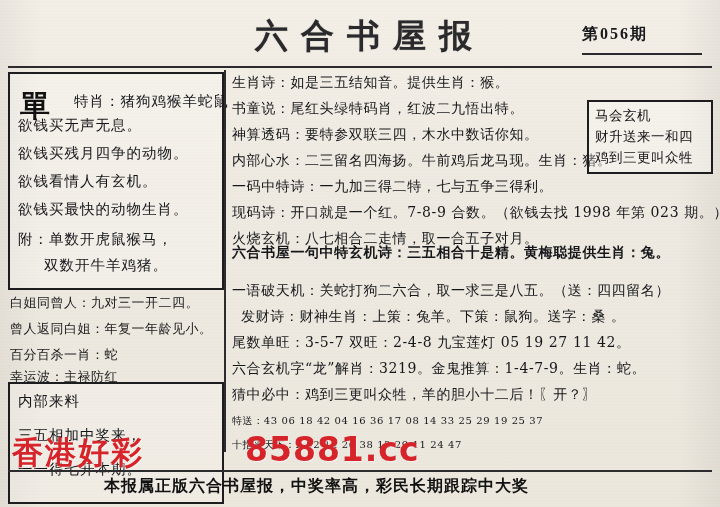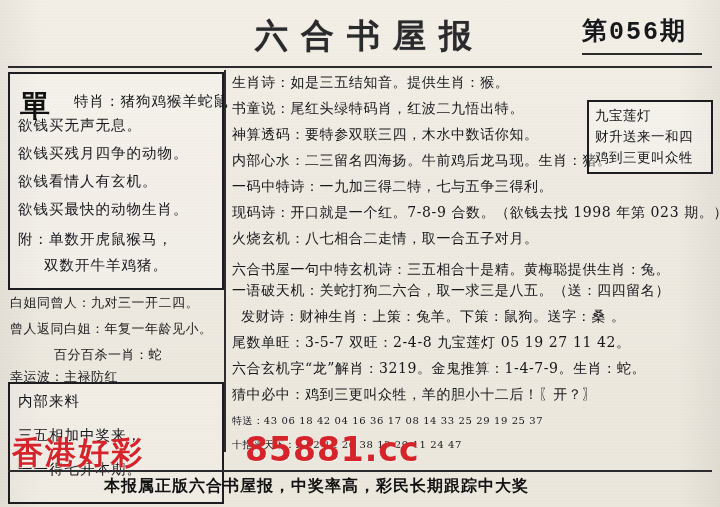--- a/index.html
+++ b/index.html
@@ -21,23 +21,23 @@
   }
   .title{
     position:absolute;left:255px;top:8px;
     font-family:"DejaVu Serif","Liberation Serif",serif;
     font-size:33px;font-weight:700;letter-spacing:13px;
     color:#2a2a2c;
     text-shadow:0 0 1px rgba(0,0,0,.35);
     white-space:nowrap;
   }
   .issue{
-    position:absolute;left:582px;top:8px;
-    font-family:Liberation Mono, monospace;
-    font-size:25px;font-weight:700;letter-spacing:2px;color:#17181b;
+    position:absolute;left:582px;top:18px;
+    font-family:Liberation Serif, serif;
+    font-size:16px;font-weight:700;letter-spacing:2px;color:#17181b;
     white-space:nowrap;
   }
   .issue-underline{
     position:absolute;left:582px;top:47px;width:120px;height:2px;background:#2b2b2d;
   }
   .rule-top{
     position:absolute;left:8px;top:66px;width:704px;height:2px;background:#2c2c2e;
   }
   
   .left{
@@ -142,52 +142,52 @@
       <div class="tx-line" style="left:8px;top:70px;">欲钱买残月四争的动物。</div>
       <div class="tx-line" style="left:8px;top:98px;">欲钱看情人有玄机。</div>
       <div class="tx-line" style="left:8px;top:126px;">欲钱买最快的动物生肖。</div>
       <div class="tx-line" style="left:8px;top:156px;">附：单数开虎鼠猴马，</div>
       <div class="tx-line" style="left:34px;top:182px;">双数开牛羊鸡猪。</div>
     </div>
 
     <div class="left-mid">
       <div class="tx-sm" style="left:2px;top:0px;">白姐同曾人：九对三一开二四。</div>
       <div class="tx-sm" style="left:2px;top:26px;">曾人返同白姐：年复一年龄见小。</div>
-      <div class="tx-sm" style="left:2px;top:52px;margin-left:44px;">百分百杀一肖：蛇</div>
+      <div class="tx-sm" style="left:2px;top:52px;">百分百杀一肖：蛇</div>
       <div class="tx-sm" style="left:2px;top:74px;">幸运波：主禄防红</div>
     </div>
 
     <div class="box-b">
       <div class="tx-line" style="left:8px;top:8px;text-align:center;">内部来料</div>
       <div class="tx-line" style="left:8px;top:42px;">三五相加中奖来，</div>
       <div class="tx-line" style="left:8px;top:76px;">一一得七开本期。</div>
     </div>
   </div>
 
   <div class="vrule"></div>
 
   <div class="right">
     <div class="r-line" style="top:0px;">生肖诗：如是三五结知音。提供生肖：猴。</div>
     <div class="r-line" style="top:26px;">书童说：尾红头绿特码肖，红波二九悟出特。</div>
     <div class="r-line" style="top:52px;">神算透码：要特参双联三四，木水中数话你知。</div>
     <div class="r-line" style="top:78px;">内部心水：二三留名四海扬。牛前鸡后龙马现。生肖：猪。</div>
     <div class="r-line" style="top:104px;">一码中特诗：一九加三得二特，七与五争三得利。</div>
     <div class="r-line" style="top:130px;">现码诗：开口就是一个红。7-8-9 合数。（欲钱去找 1998 年第 023 期。）</div>
     <div class="r-line" style="top:156px;">火烧玄机：八七相合二走情，取一合五子对月。</div>
-    <div class="r-line" style="top:187px;">六合书屋一句中特玄机诗：三五相合十是精。黄梅聪提供生肖：兔。</div>
+    <div class="r-line" style="top:170px;font-weight:bold;">六合书屋一句中特玄机诗：三五相合十是精。黄梅聪提供生肖：兔。</div>
     <div class="r-line" style="top:208px;">一语破天机：关蛇打狗二六合，取一求三是八五。（送：四四留名）</div>
     <div class="r-line" style="top:234px;margin-left:9px;">发财诗：财神生肖：上策：兔羊。下策：鼠狗。送字：桑 。</div>
     <div class="r-line" style="top:260px;">尾数单旺：3-5-7 双旺：2-4-8 九宝莲灯 05 19 27 11 42。</div>
     <div class="r-line" style="top:286px;">六合玄机字“龙”解肖：3219。金鬼推算：1-4-7-9。生肖：蛇。</div>
     <div class="r-line" style="top:312px;">猜中必中：鸡到三更叫众牲，羊的胆小十二后！〖开？〗</div>
     <div class="r-line small" style="top:340px;">特送：43 06 18 42 04 16 36 17 08 14 33 25 29 19 25 37</div>
     <div class="r-line small" style="top:364px;">十指平天下：2 02 14 26 38 13 29 11 24 47</div>
 
     <div class="note-box">
-      <div class="note-line" style="top:5px;">九宝莲灯</div>
+      <div class="note-line" style="top:5px;">马会玄机</div>
       <div class="note-line" style="top:26px;">财升送来一和四</div>
       <div class="note-line" style="top:47px;">鸡到三更叫众牲</div>
     </div>
   </div>
 
   <div class="wm">香港好彩</div>
   <div class="wm2">85881.cc</div>
 
   <div class="rule-bot"></div>
   <div class="footer">本报属正版六合书屋报，中奖率高，彩民长期跟踪中大奖</div>

